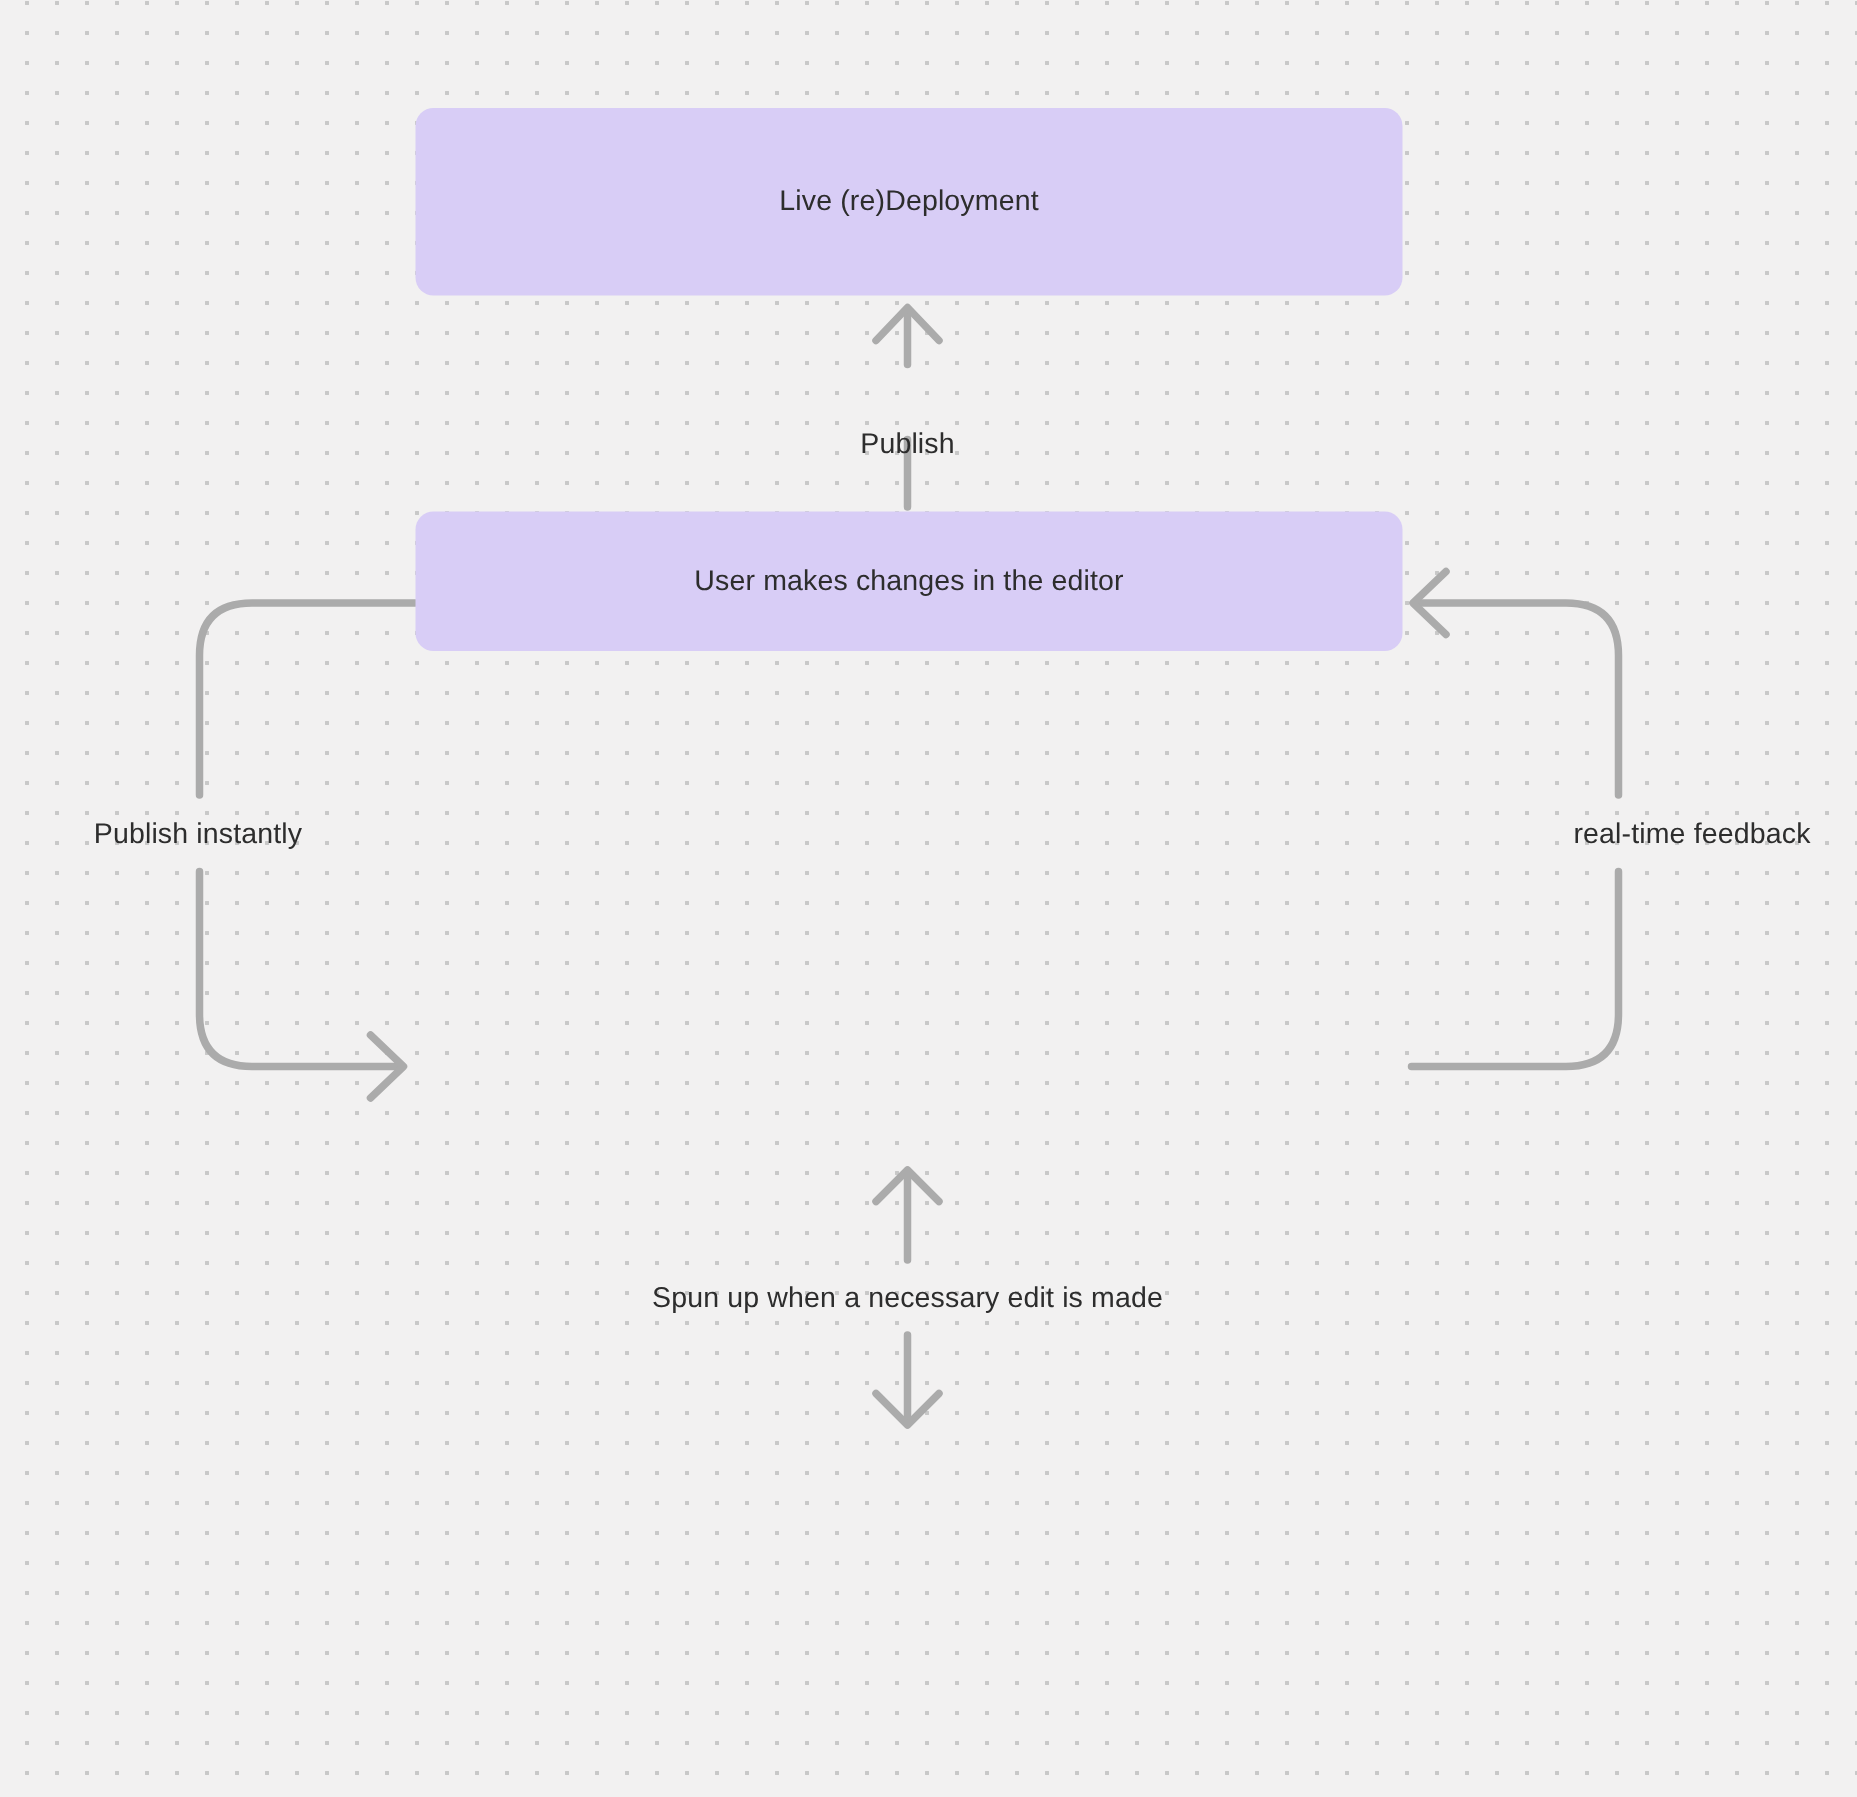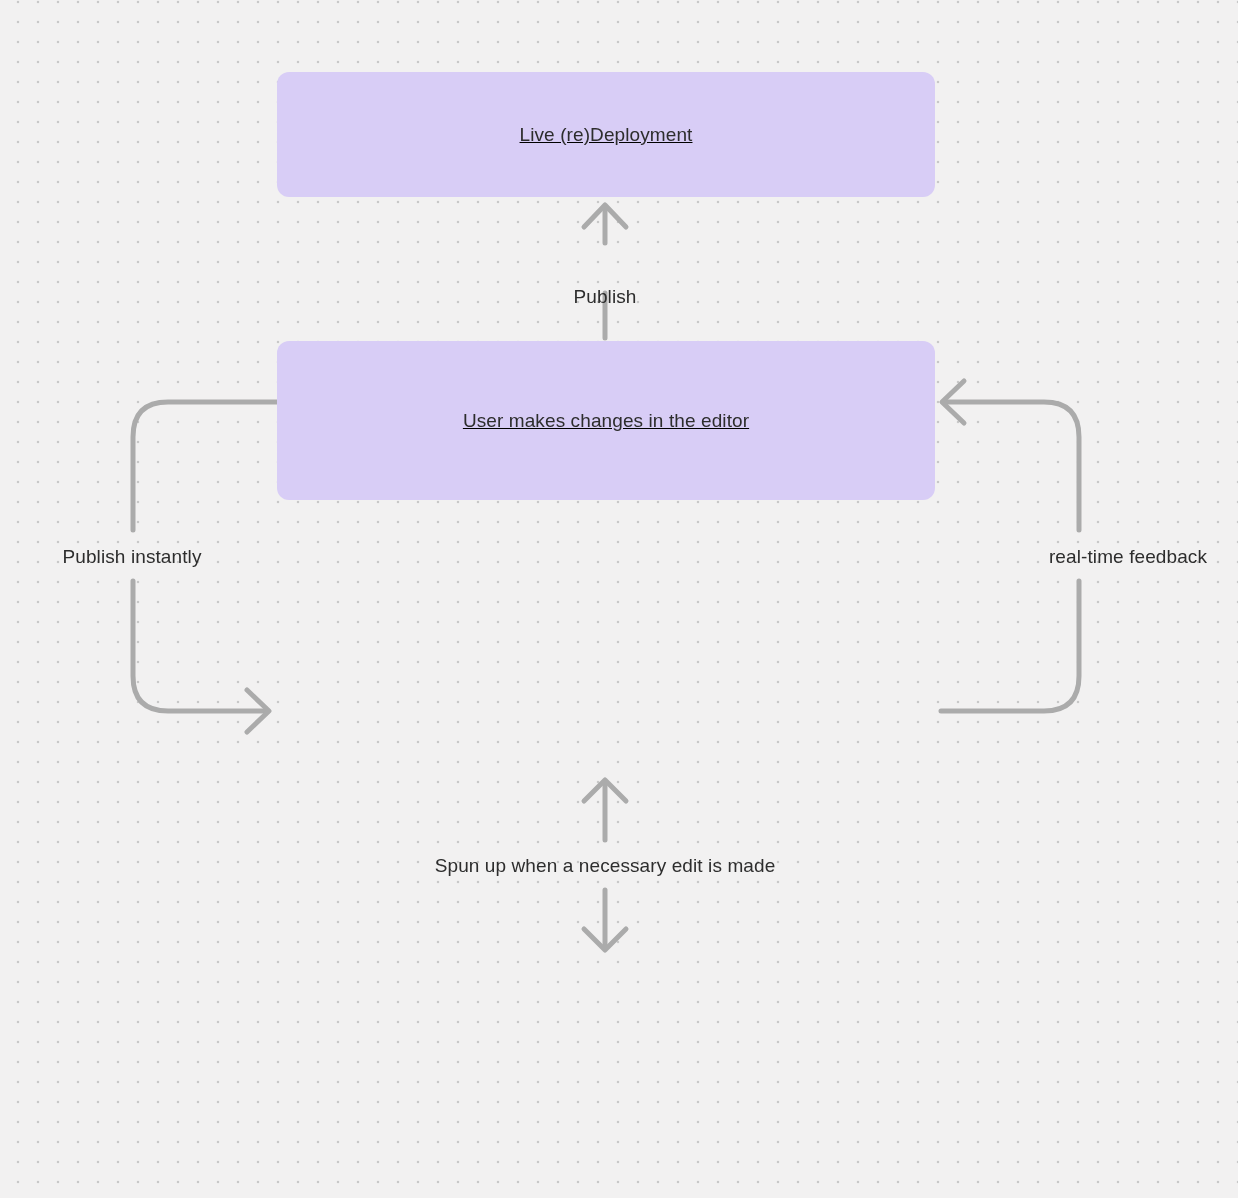--- a/index.html
+++ b/index.html
@@ -43,30 +43,29 @@
   }
   .node {
     position: absolute;
     left: 277px;
     width: 658px;
     background: var(--node-fill);
     border-radius: 12px;
     display: flex;
     align-items: center;
     justify-content: center;
-    text-decoration: underline;
   }
   .node-label {
     font-size: 19px;
     color: var(--text-color);
     text-align: center;
     letter-spacing: 0.1px;
   }
   #node-live   { top: 72px;  height: 125px; }
-  #node-user   { top: 341px; height: 159px; align-items: center; }
+  #node-user   { top: 341px; height: 93px; align-items: center; }
   #node-preview{ top: 650px; height: 122px; }
   #node-dev    { top: 959px; height: 121px; }
   .edge-label {
     position: absolute;
     transform: translate(-50%, -50%);
     font-size: 19px;
     color: var(--text-color);
     white-space: nowrap;
     letter-spacing: 0.1px;
   }

